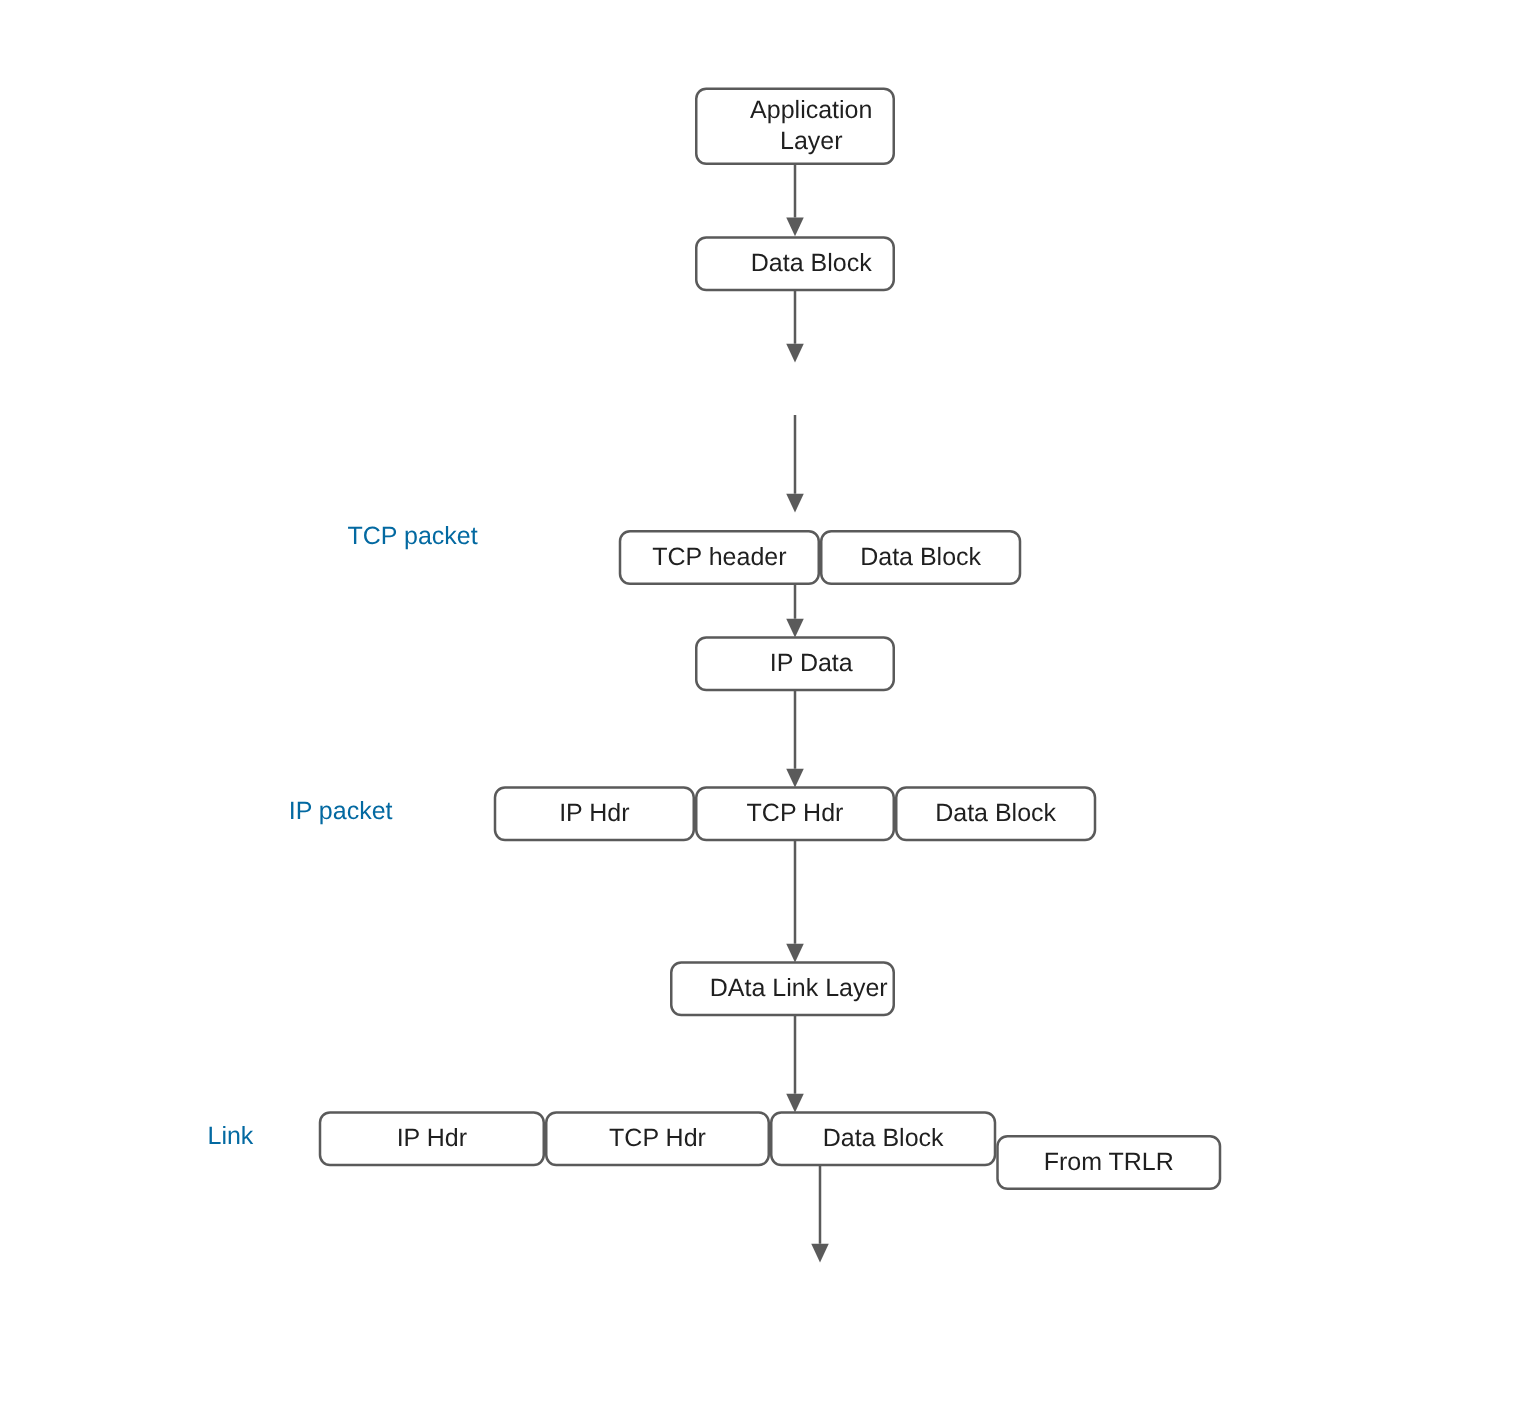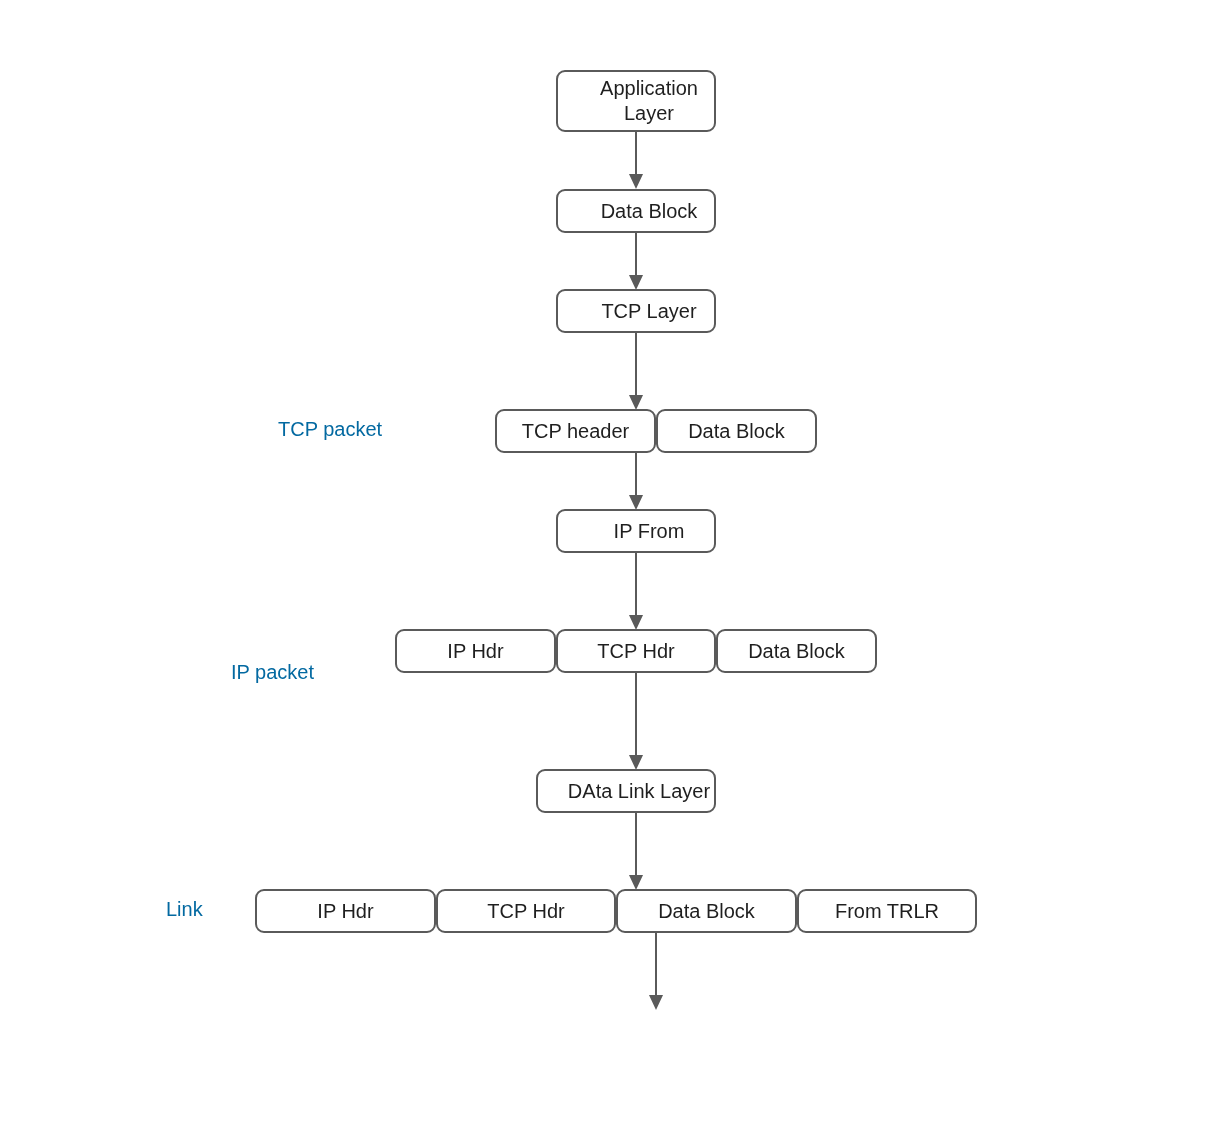--- a/index.html
+++ b/index.html
@@ -140,44 +140,43 @@
   <div class="arrow" style="left:649px; top:932px; width:14px; height:78px;">
     <div class="stem" style="height:63px;"></div>
     <div class="head"></div>
   </div>
 
   <div class="node" style="left:556px; top:70px; width:160px; height:62px;">Application
 Layer</div>
 
   <div class="node" style="left:556px; top:189px; width:160px; height:44px;">Data Block</div>
 
-  <div class="node" style="left:556px; top:289px; width:160px; height:44px;">TCP Layer</div>
 
-  <div class="node" style="left:556px; top:509px; width:160px; height:44px;">IP From</div>
+  <div class="node" style="left:556px; top:509px; width:160px; height:44px;">IP Data</div>
 
   <div class="node" style="left:536px; top:769px; width:180px; height:44px;text-align:right;">DAta Link Layer</div>
 
 
   <div class="side-label" style="left:278px; top:418px;">TCP packet</div>
 
-  <div class="strip" style="left:495px; top:409px; width:376px; height:44px;">
+  <div class="strip" style="left:495px; top:424px; width:376px; height:44px;">
     <div class="cell" style="width:161px;">TCP header</div>
     <div class="cell" style="width:161px;">Data Block</div>
   </div>
 
-  <div class="side-label" style="left:231px; top:638px;margin-top:23px;">IP packet</div>
+  <div class="side-label" style="left:231px; top:638px;">IP packet</div>
 
   <div class="strip" style="left:395px; top:629px; width:482px; height:44px;">
     <div class="cell" style="width:161px;">IP Hdr</div>
     <div class="cell" style="width:160px;">TCP Hdr</div>
     <div class="cell" style="width:161px;">Data Block</div>
   </div>
 
   <div class="side-label" style="left:166px; top:898px;">Link</div>
 
   <div class="strip" style="left:255px; top:889px; width:902px; height:44px;">
     <div class="cell" style="width:181px;">IP Hdr</div>
     <div class="cell" style="width:180px;">TCP Hdr</div>
     <div class="cell" style="width:181px;">Data Block</div>
-    <div class="cell" style="width:180px;">From TRLR</div>
+    <div class="cell" style="width:180px;margin-top:19px;">From TRLR</div>
   </div>
 
 </div>
 
 </body></html>

